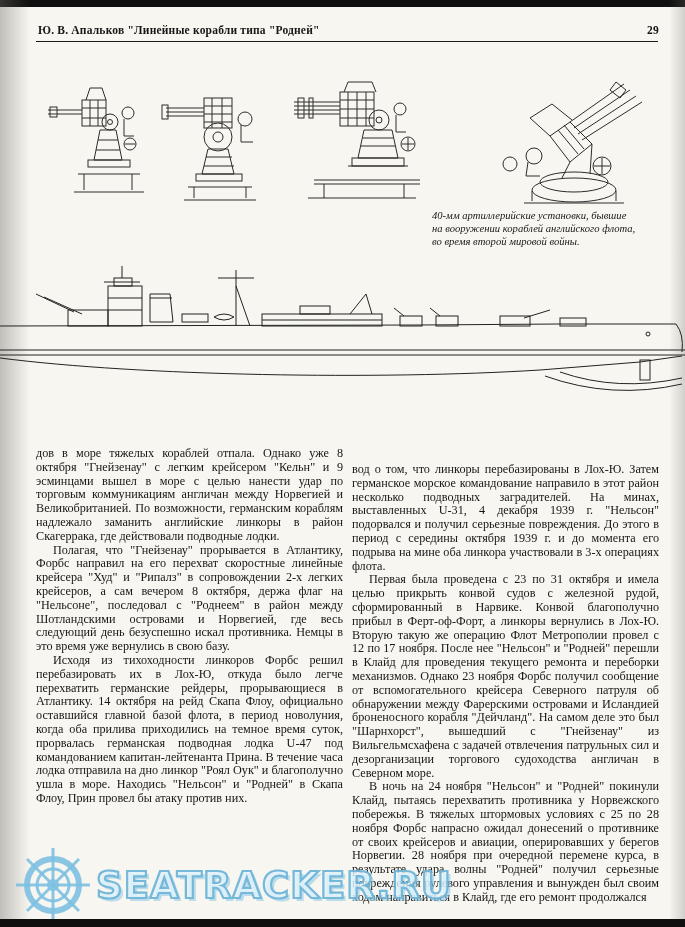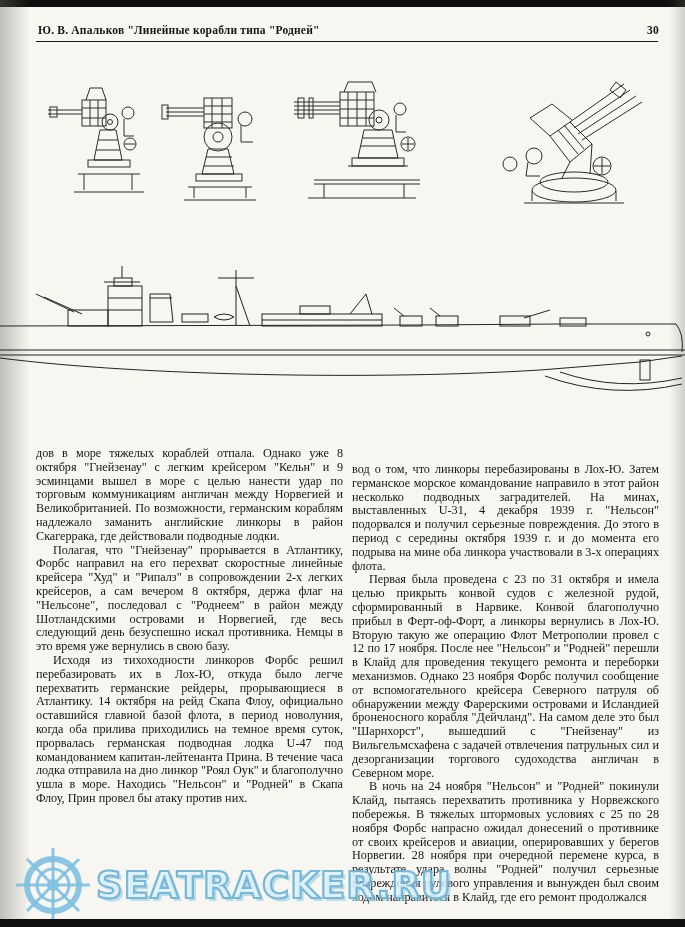--- a/index.html
+++ b/index.html
@@ -56,21 +56,21 @@
 <body>
 
 <div class="page">
 
   <div class="edge-top"></div>
   <div class="edge-left"></div>
   <div class="edge-right"></div>
 
   <div class="header">
     <span>Ю. В. Апальков  "Линейные корабли типа "Родней"</span>
-    <span>30</span>
+    <span>29</span>
   </div>
   <div class="header-rule"></div>
 
   <div class="fig" id="fig1">
     <svg width="100" height="125" viewBox="0 0 100 125">
       <g stroke="#2c2c2c" fill="none" stroke-width="1">
         <line x1="0" y1="30" x2="34" y2="30"></line>
           <line x1="0" y1="34" x2="34" y2="34"></line>
         <rect x="2" y="27" width="7" height="10"></rect>
         <rect x="34" y="20" width="24" height="26"></rect>
@@ -186,20 +186,23 @@
         <circle cx="60" cy="78" r="8"></circle>
         <path d="M54 84 L52 98 L66 98"></path>
         <circle cx="36" cy="86" r="7"></circle>
         <circle cx="128" cy="88" r="9"></circle>
         <line x1="120" y1="88" x2="136" y2="88"></line>
           <line x1="128" y1="80" x2="128" y2="96"></line>
       </g>
     </svg>
   </div>
 
+  <div class="caption">40-мм артиллерийские установки, бывшие
+на вооружении кораблей английского флота,
+во время второй мировой войны.</div>
 
   <div class="ship">
     <svg width="685" height="144" viewBox="0 0 685 144">
       <g stroke="#232323" fill="none" stroke-width="1">
 
         <path d="M0 62 L420 61 L560 60 L676 60"></path>
 
         <path d="M676 60 Q684 70 682 88"></path>
 
         <line x1="0" y1="86" x2="685" y2="86"></line>

